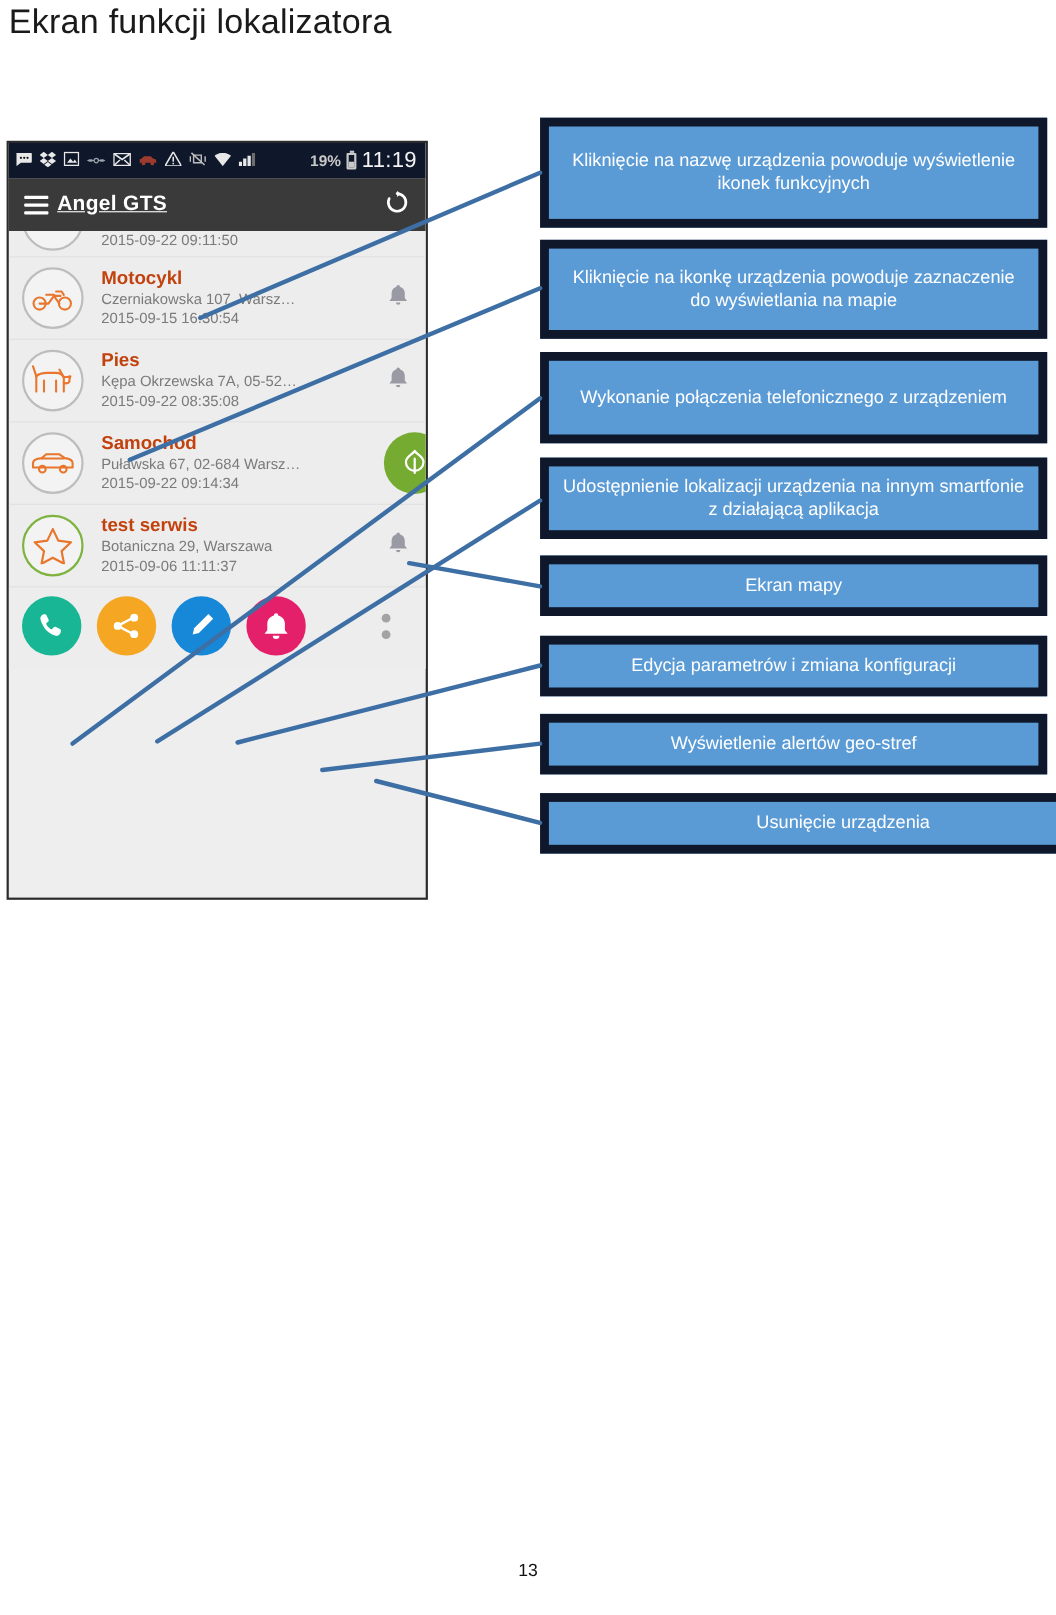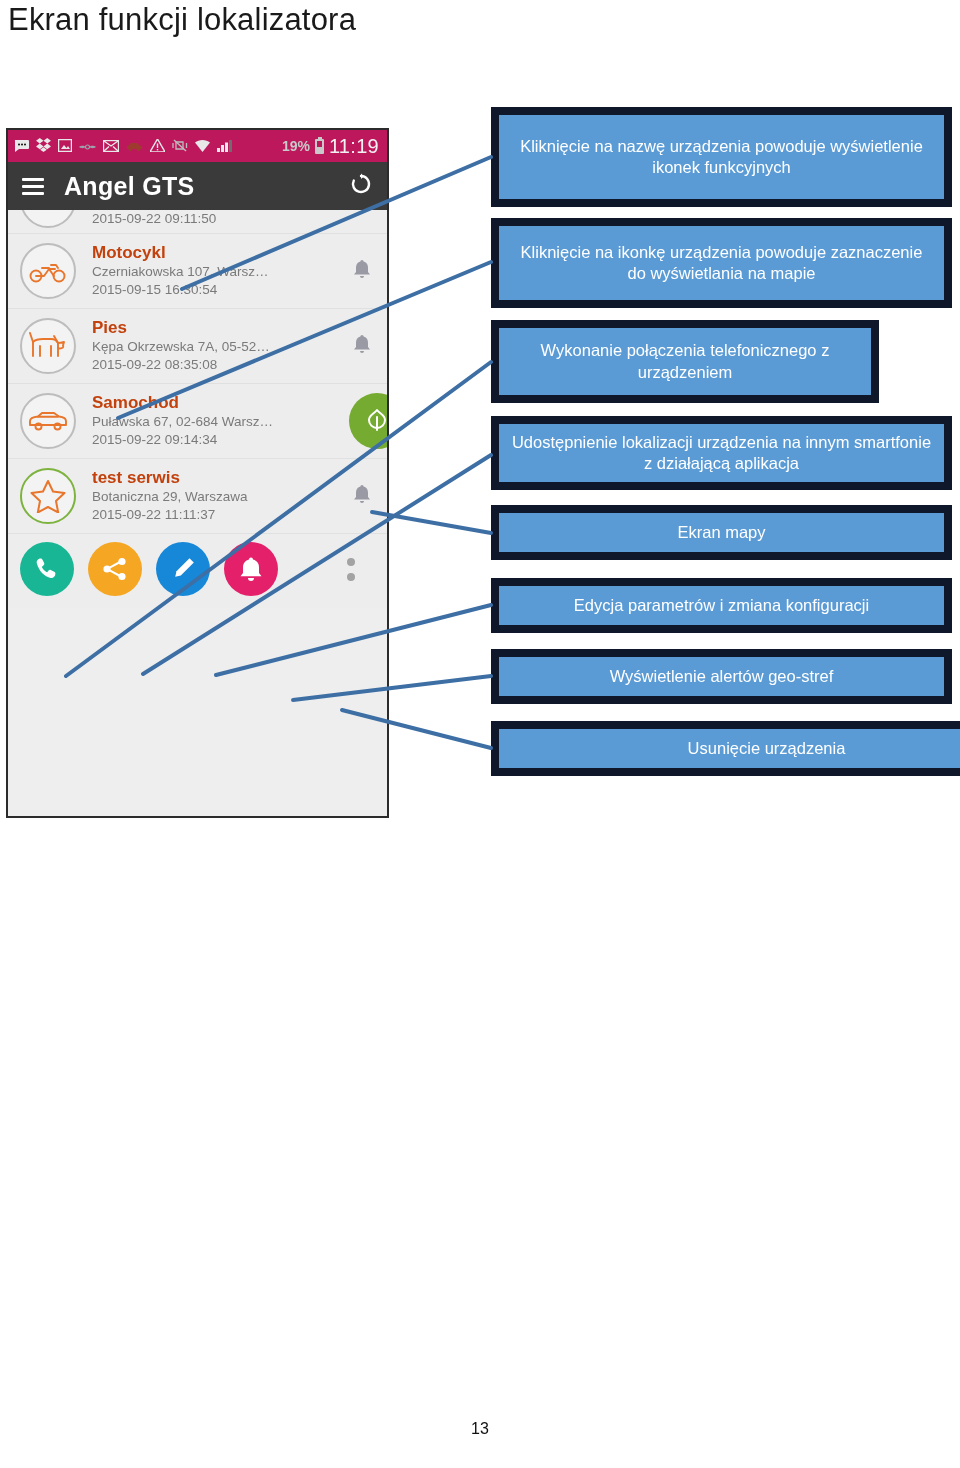--- a/index.html
+++ b/index.html
@@ -34,21 +34,21 @@
     left: 6px; top: 128px;
     width: 383px; height: 690px;
     border: 2px solid #2b2b2b;
     background: #eeeeee;
     overflow: hidden;
   }
 
   .statusbar {
     position: relative;
     height: 32px;
-    background: #be185d;
+    background: #0f172a;
     display: flex;
     align-items: center;
     padding: 0 6px;
     gap: 29px;
   }
   .sb-icons { display: flex; align-items: center; gap: 7px; flex: 0 0 auto; }
   .sb-ic { color: #e8e8e8; font-size: 15px; line-height: 1; display: inline-block; }
   .sb-ic.red { color: #9c3b2e; }
   .sb-right { margin-left: auto; display: flex; align-items: center; gap: 5px; padding-right: 2px;}
   .sb-batt { color: #c9c9c9; font-size: 14px; font-weight: 700; }
@@ -59,21 +59,21 @@
 
   .appbar {
     height: 48px;
     background: #3a3a3a;
     display: flex;
     align-items: center;
     padding: 0 14px;
   }
   .hamburger { width: 22px; display: flex; flex-direction: column; gap: 4px; cursor: pointer; }
   .hamburger i { display: block; height: 3px; background: #fff; border-radius: 1px; }
-  .app-title { color: #fff; font-size: 25px; font-weight: 700; margin-left: 20px; letter-spacing: .3px;}
+  .app-title { color: #fff; font-size: 19px; font-weight: 700; margin-left: 8px; letter-spacing: .3px; text-decoration: underline;}
   .refresh { margin-left: auto; color: #fff; font-size: 24px; line-height: 1; }
 
   .list { background: #ededed; }
 
   .li {
     position: relative;
     display: flex;
     align-items: center;
     padding: 9px 10px 9px 12px;
     border-bottom: 1px solid #e0e0e0;
@@ -338,21 +338,21 @@
 
       <div class="li">
         <div class="li-ic green-ring">
           <svg width="36" height="34" viewBox="0 0 36 34" fill="none" stroke="#e8762c" stroke-width="2" stroke-linejoin="round">
             <path d="M18 2l5 10.5 11.5 1.5-8.5 8 2.2 11.5L18 28l-10.2 5.5L10 22 1.5 14 13 12.5z"></path>
           </svg>
         </div>
         <div class="li-txt">
           <div class="li-name">test serwis</div>
           <div class="li-addr">Botaniczna 29, Warszawa</div>
-          <div class="li-time">2015-09-22 11:11:37</div>
+          <div class="li-time">2015-09-06 11:11:37</div>
         </div>
         <div class="li-bell">
           <svg width="18" height="20" viewBox="0 0 18 20">
               <path d="M9 1a1.6 1.6 0 0 1 1.6 1.6C13.2 3.3 15 5.6 15 8.4V13l2 2.6H1L3 13V8.4c0-2.8 1.8-5.1 4.4-5.8A1.6 1.6 0 0 1 9 1z" fill="#9a9aa5"></path>
               <path d="M7 17a2 2 0 0 0 4 0z" fill="#9a9aa5"></path>
             </svg>
         </div>
       </div>
 
       <div class="actions">
@@ -395,21 +395,21 @@
           </div>
       </div>
 
     </div>
   </div>
 
   <div class="callout" style="left:491px; top:107px; width:461px; height:100px;">Kliknięcie na nazwę urządzenia powoduje wyświetlenie ikonek funkcyjnych</div>
 
   <div class="callout" style="left:491px; top:218px; width:461px; height:90px;">Kliknięcie na ikonkę urządzenia powoduje zaznaczenie do wyświetlania na mapie</div>
 
-  <div class="callout" style="left:491px; top:320px; width:388px; height:83px;">Wykonanie połączenia telefonicznego z urządzeniem</div>
+  <div class="callout" style="left:491px; top:320px; width:461px; height:83px;">Wykonanie połączenia telefonicznego z urządzeniem</div>
 
   <div class="callout" style="left:491px; top:416px; width:461px; height:74px;">Udostępnienie lokalizacji urządzenia na innym smartfonie z działającą aplikacja</div>
 
   <div class="callout" style="left:491px; top:505px; width:461px; height:55px;text-align:center;">Ekran mapy</div>
 
   <div class="callout" style="left:491px; top:578px; width:461px; height:55px;">Edycja parametrów i zmiana konfiguracji</div>
 
   <div class="callout" style="left:491px; top:649px; width:461px; height:55px;">Wyświetlenie alertów geo-stref</div>
 
   <div class="callout" style="left:491px; top:721px; width:551px; height:55px;">Usunięcie urządzenia</div>

